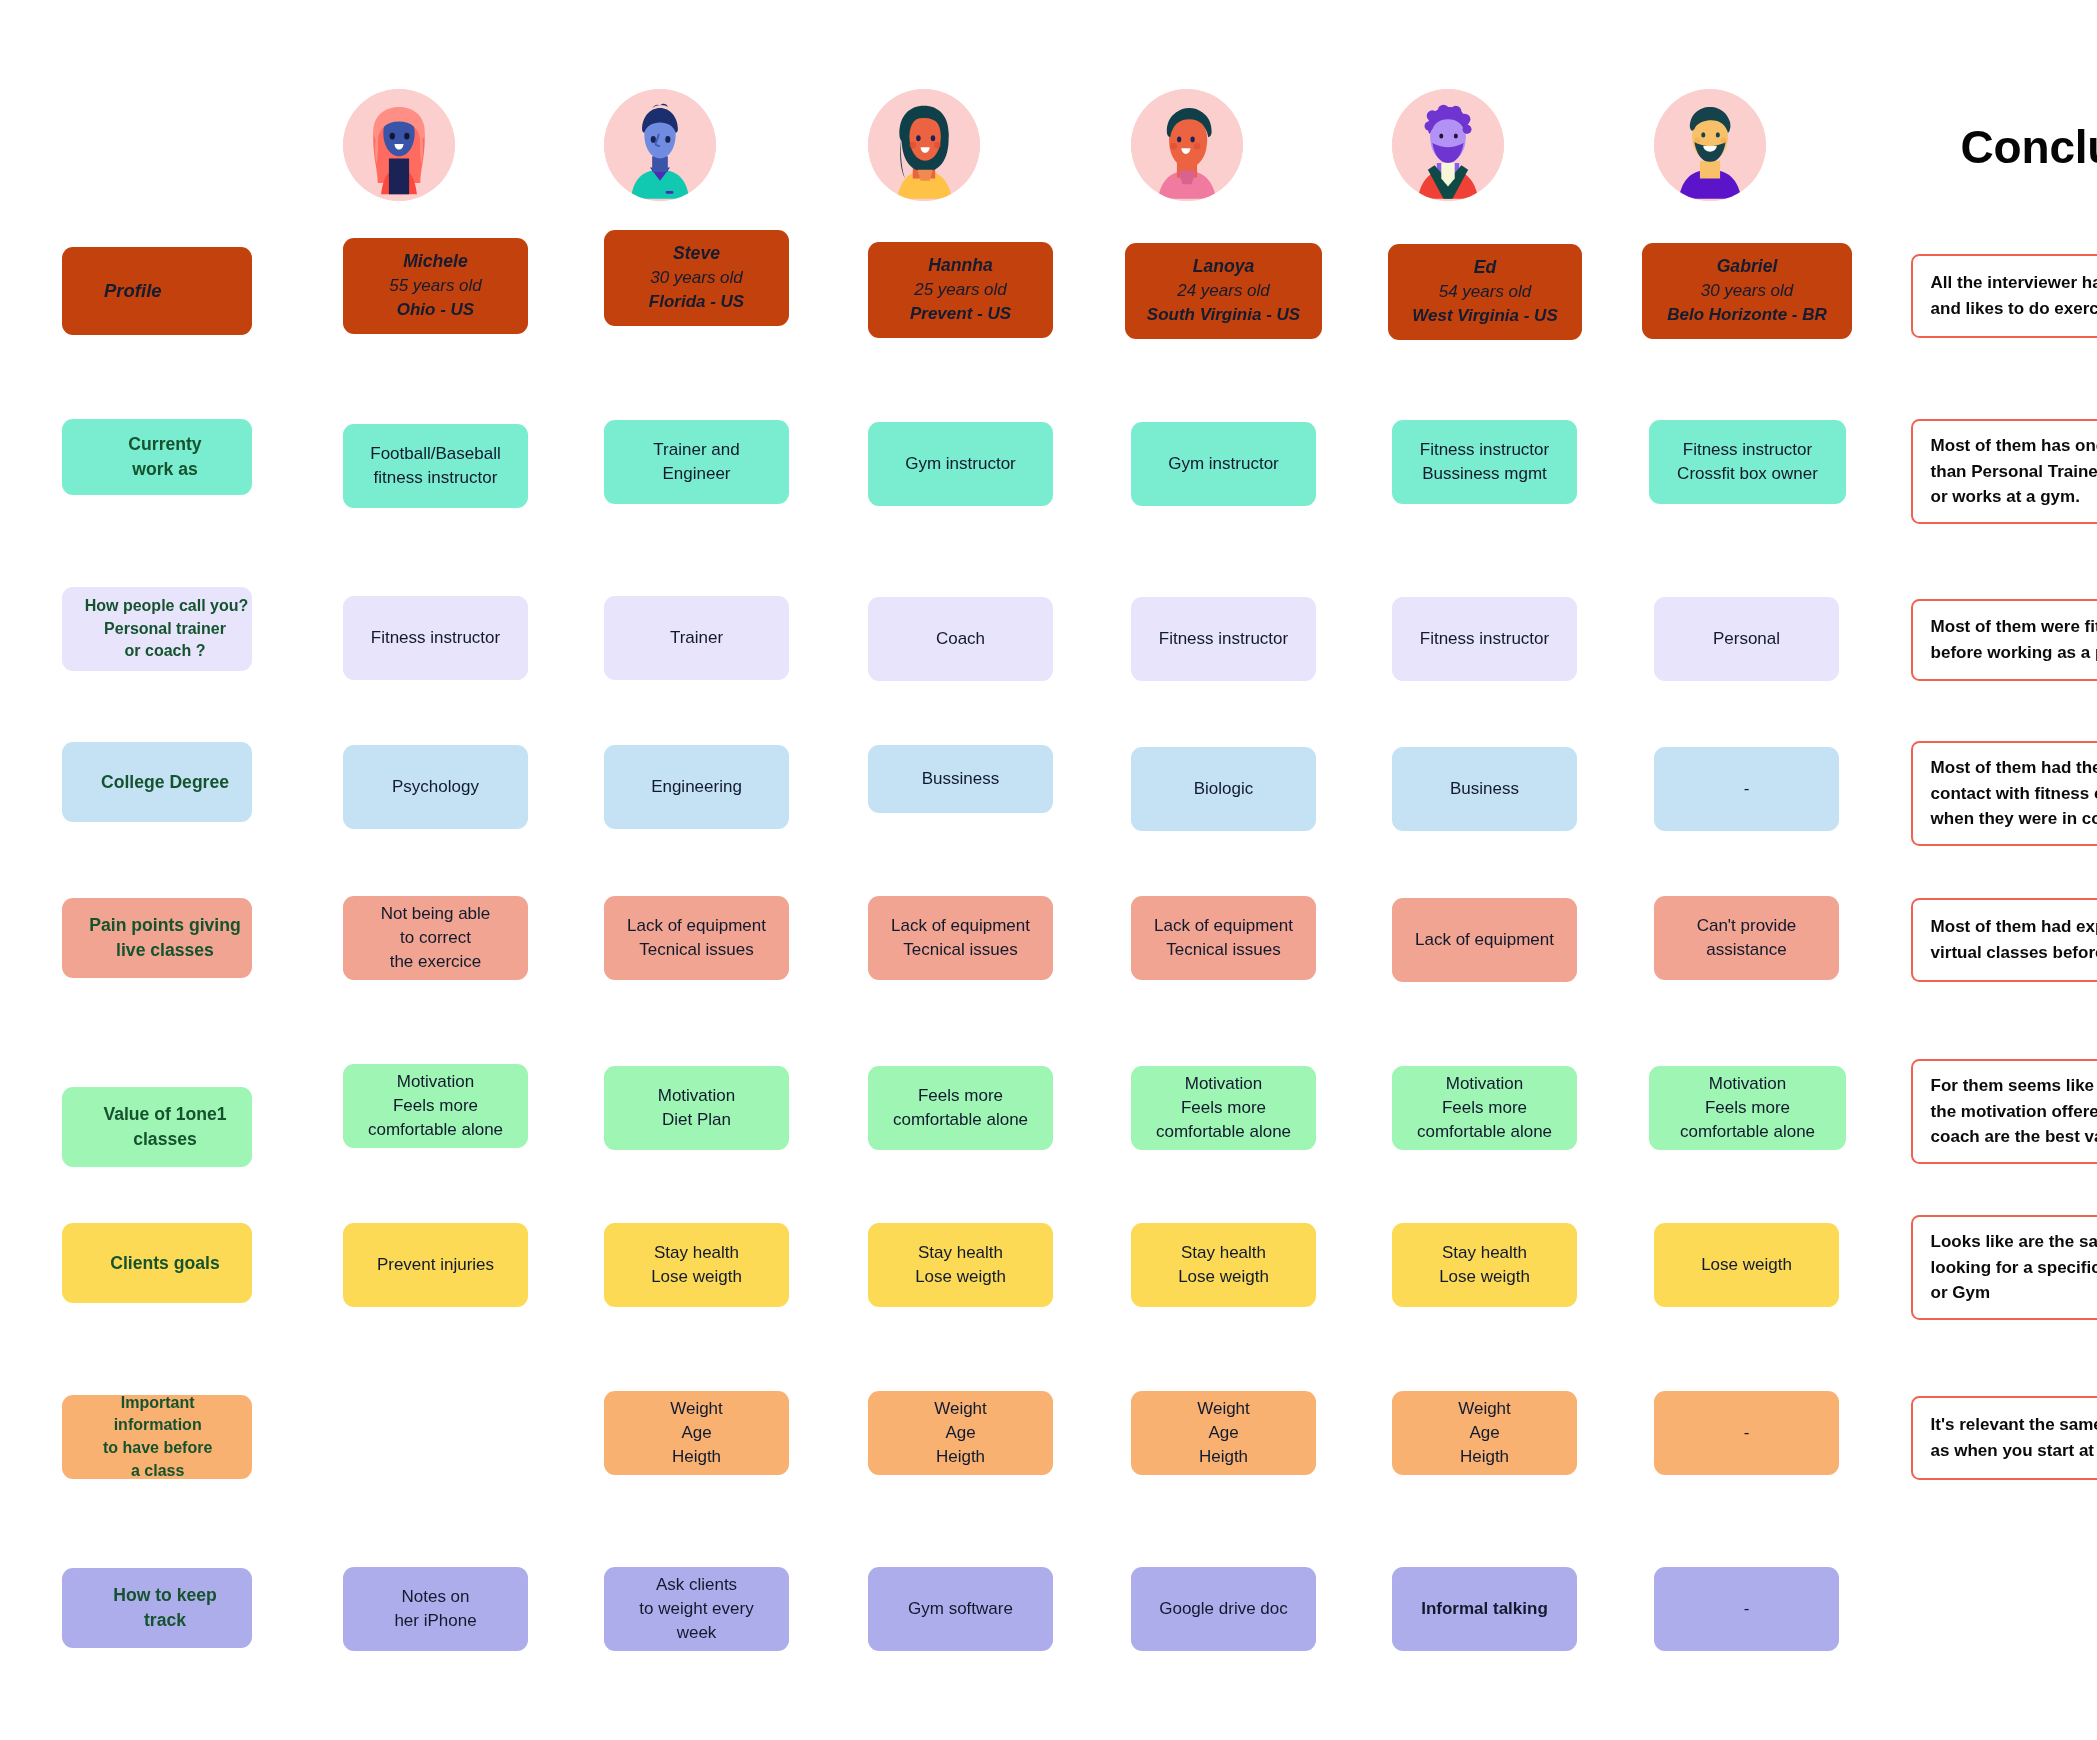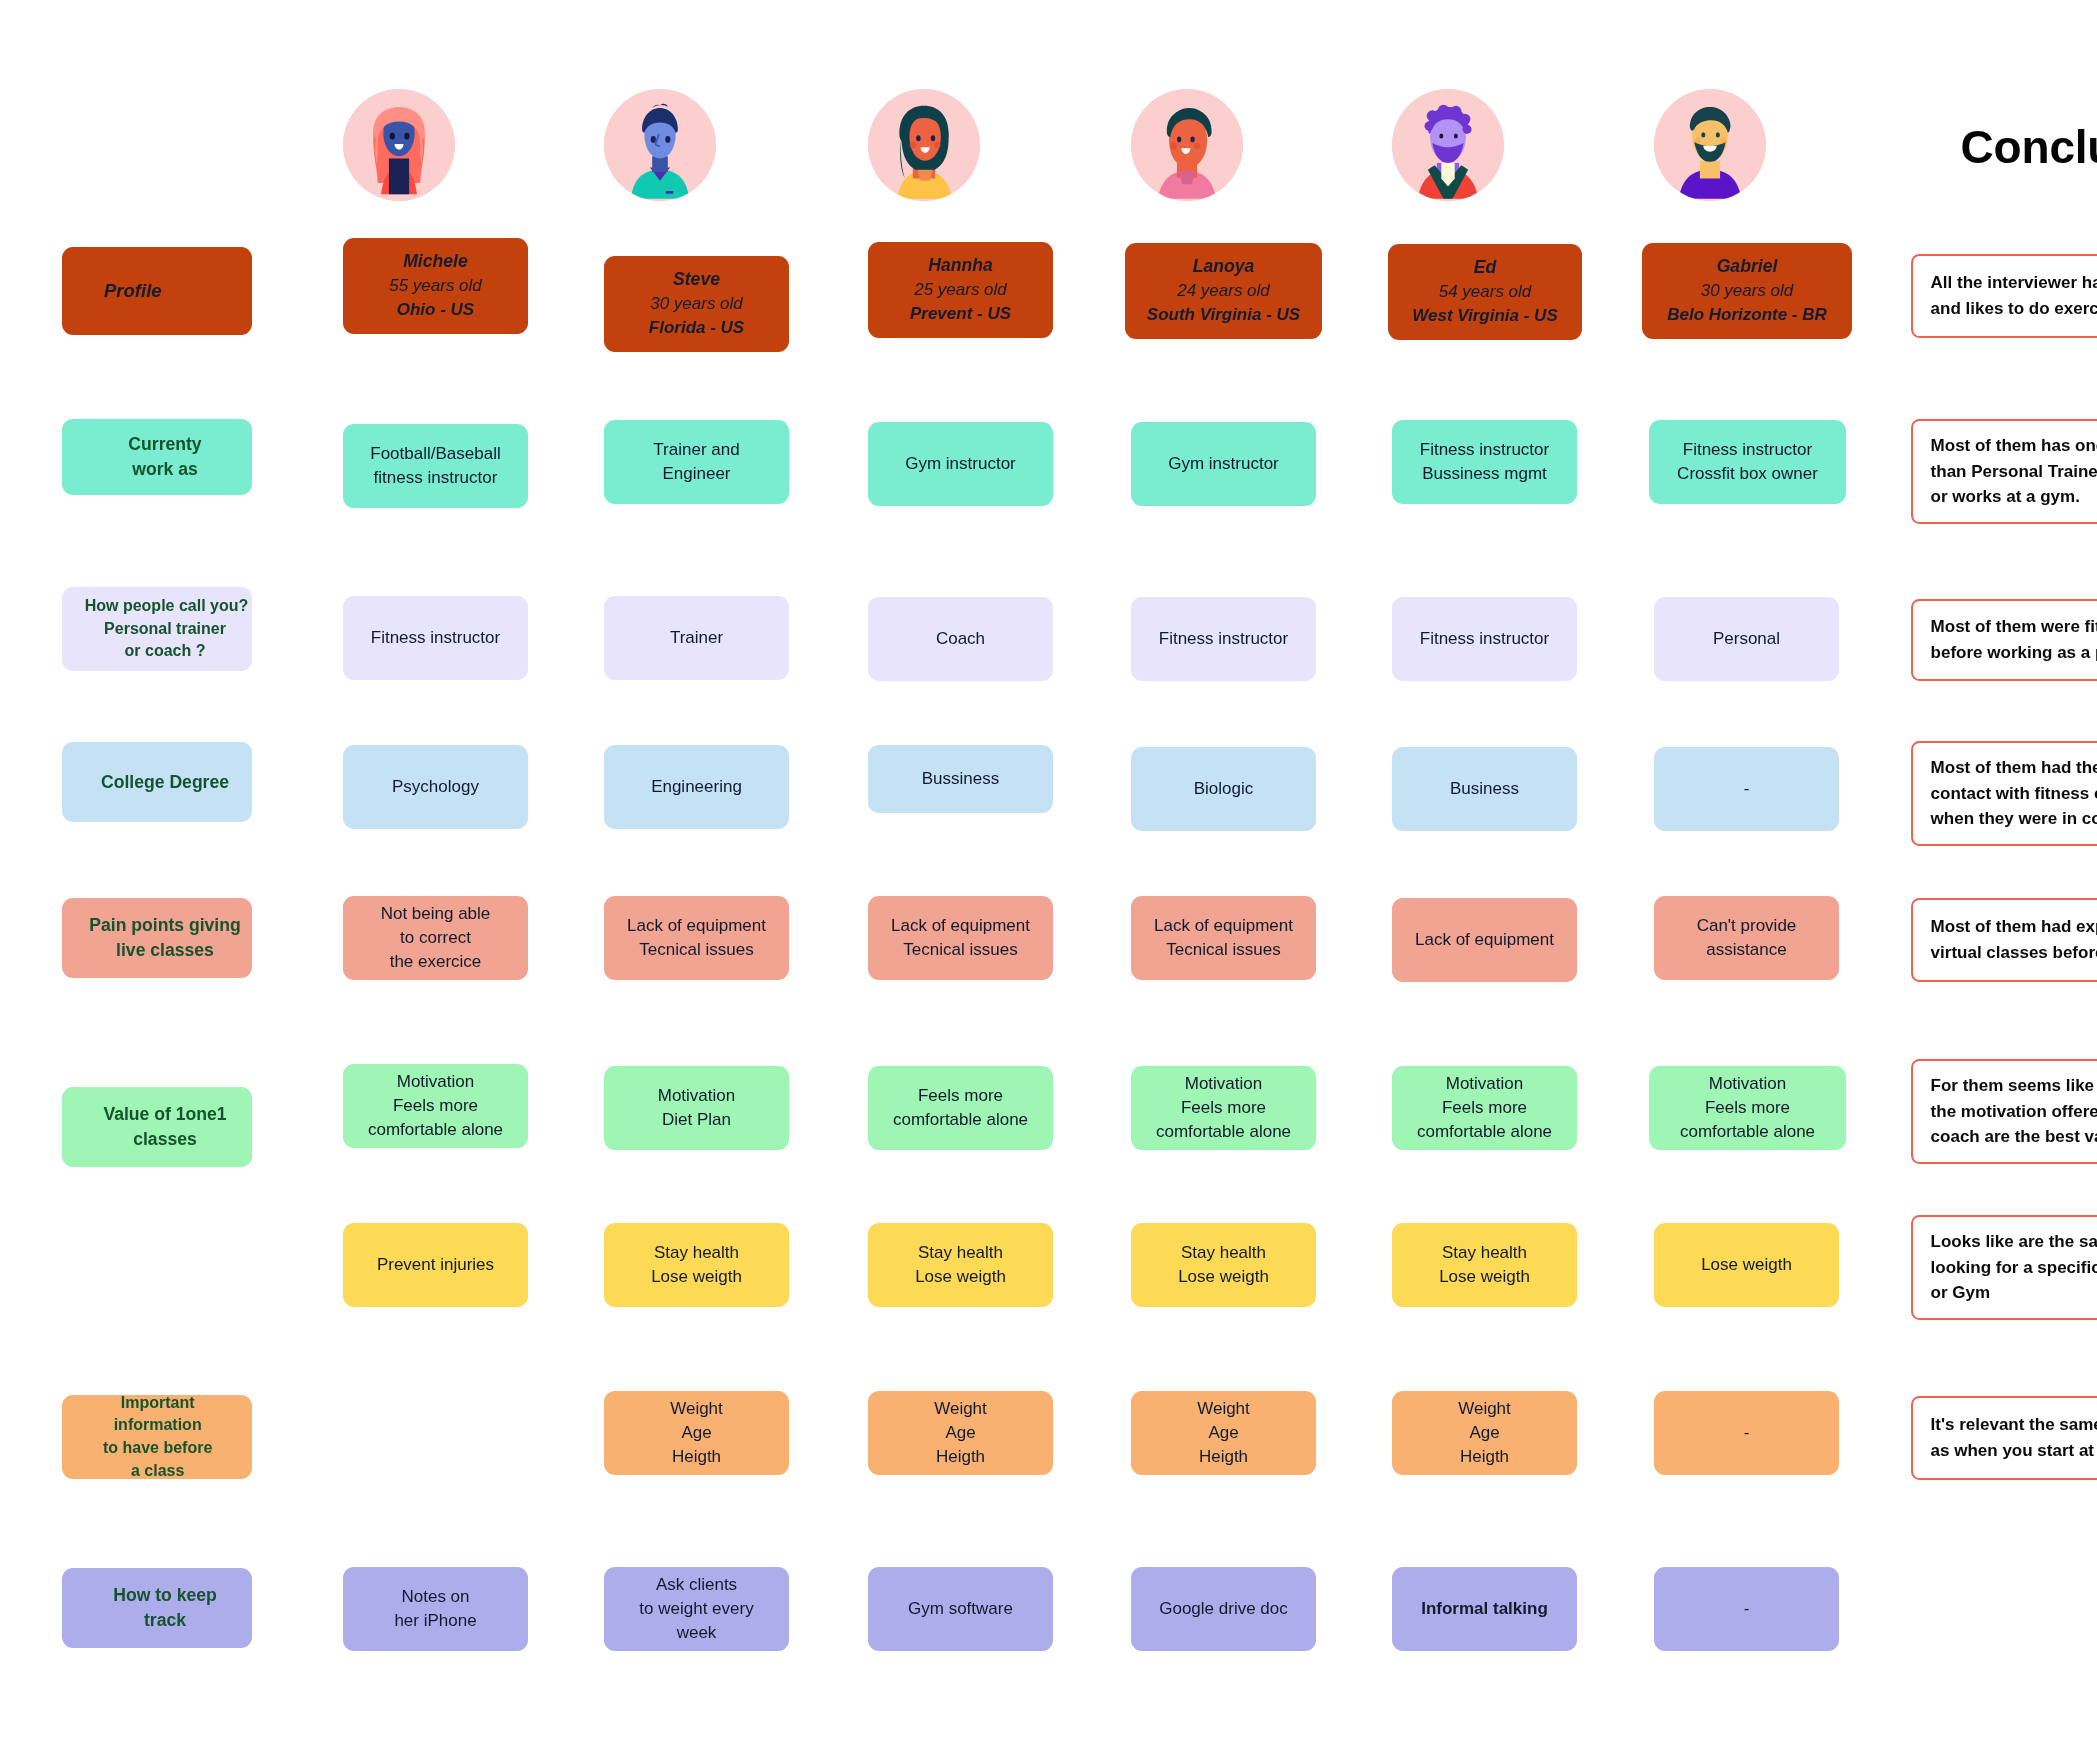--- a/index.html
+++ b/index.html
@@ -244,21 +244,21 @@
       </div>
   </div>
 
   <div class="card profilecard col-0" style="top:238px;height:96px;">
     <div class="lines">
       <div class="pname">Michele</div>
       <div class="page">55 years old</div>
       <div class="ploc">Ohio - US</div>
     </div>
   </div>
-  <div class="card profilecard col-1" style="top:256px;height:96px;">
+  <div class="card profilecard col-1" style="top:230px;height:96px;">
     <div class="lines">
       <div class="pname">Steve</div>
       <div class="page">30 years old</div>
       <div class="ploc">Florida - US</div>
     </div>
   </div>
   <div class="card profilecard col-2" style="top:242px;height:96px;">
     <div class="lines">
       <div class="pname">Hannha</div>
       <div class="page">25 years old</div>
@@ -525,20 +525,25 @@
       </div>
   </div>
   <div class="concl col-concl" style="top:1059px;height:105px;">
     <div class="lines">
       <div>For them seems like the comfort and</div>
       <div>the motivation offered from a personal</div>
       <div>coach are the best values.</div>
     </div>
   </div>
 
+  <div class="card rowlabel col-label" style="top:1223px;height:80px;background:#fcda55;">
+    <div class="lines">
+        <div>Clients goals</div>
+      </div>
+  </div>
   <div class="card valcard col-0" style="top:1223px;height:84px;background:#fcda55;">
     <div class="lines">
         <div>Prevent injuries</div>
       </div>
   </div>
   <div class="card valcard col-1" style="top:1223px;height:84px;background:#fcda55;">
     <div class="lines">
         <div>Stay health</div>
         <div>Lose weigth</div>
       </div>

